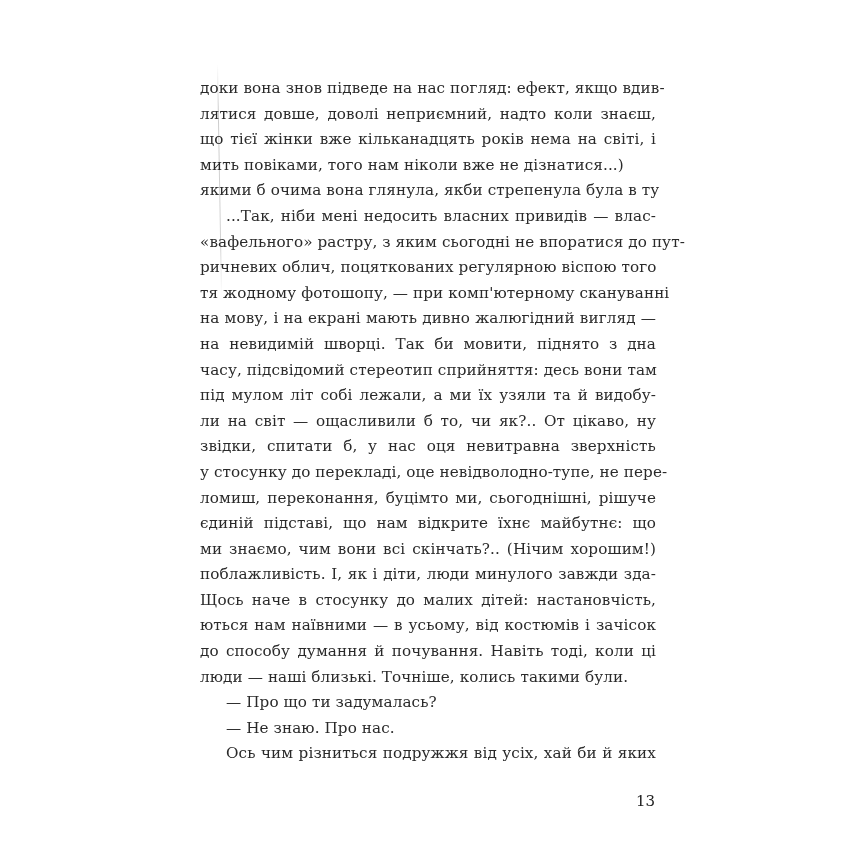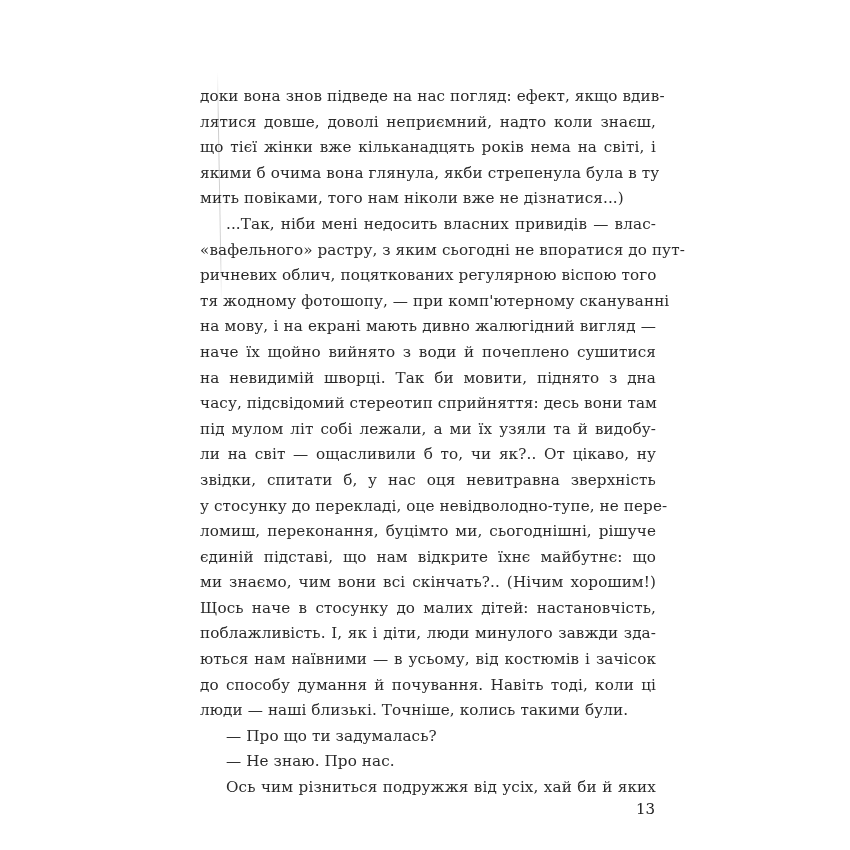--- a/index.html
+++ b/index.html
@@ -6,21 +6,21 @@
   body {
     width: 850px; height: 850px;
     background: #ffffff;
     position: relative;
     overflow: hidden;
     font-family: "DejaVu Serif", "Liberation Serif", serif;
     color: #2a2a2a;
   }
   .page {
     position: absolute;
-    left: 0; top: 12px; width: 850px; height: 783px;
+    left: 0; top: 4px; width: 850px; height: 783px;
     background: #ffffff;
   }
   .crease {
     position: absolute;
     left: 219px; top: 60px;
     width: 1px; height: 230px;
     background: linear-gradient(to bottom, rgba(160,160,160,0), rgba(170,170,170,0.6) 20%, rgba(170,170,170,0.5) 80%, rgba(160,160,160,0));
     transform: rotate(-1deg);
   }
   .text-block {
@@ -51,39 +51,38 @@
 </style>
 </head>
 <body>
 
 <div class="page">
   <div class="crease"></div>
   <div class="text-block">
     <div class="line">доки вона знов підведе на нас погляд: ефект, якщо вдив-</div>
     <div class="line">лятися довше, доволі неприємний, надто коли знаєш,</div>
     <div class="line">що тієї жінки вже кільканадцять років нема на світі, і</div>
+    <div class="line last">мить повіками, того нам ніколи вже не дізнатися...)</div>
     <div class="line">якими б очима вона глянула, якби стрепенула була в ту</div>
-    <div class="line last">мить повіками, того нам ніколи вже не дізнатися...)</div>
     <div class="line indent">...Так, ніби мені недосить власних привидів — влас-</div>
     <div class="line">«вафельного» растру, з яким сьогодні не впоратися до пут-</div>
     <div class="line">ричневих облич, поцяткованих регулярною віспою того</div>
     <div class="line">тя жодному фотошопу, — при комп'ютерному скануванні</div>
     <div class="line">на мову, і на екрані мають дивно жалюгідний вигляд —</div>
-    <div class="line">наче їх щойно вийнято з води й почеплено сушитися</div>
     <div class="line">на невидимій шворці. Так би мовити, піднято з дна</div>
     <div class="line">часу, підсвідомий стереотип сприйняття: десь вони там</div>
     <div class="line">під мулом літ собі лежали, а ми їх узяли та й видобу-</div>
     <div class="line">ли на світ — ощасливили б то, чи як?.. От цікаво, ну</div>
     <div class="line">звідки, спитати б, у нас оця невитравна зверхність</div>
     <div class="line">у стосунку до перекладі, оце невідволодно-тупе, не пере-</div>
     <div class="line">ломиш, переконання, буцімто ми, сьогоднішні, рішуче</div>
     <div class="line">єдиній підставі, що нам відкрите їхнє майбутнє: що</div>
     <div class="line">ми знаємо, чим вони всі скінчать?.. (Нічим хорошим!)</div>
+    <div class="line">поблажливість. І, як і діти, люди минулого завжди зда-</div>
     <div class="line">Щось наче в стосунку до малих дітей: настановчість,</div>
-    <div class="line">поблажливість. І, як і діти, люди минулого завжди зда-</div>
     <div class="line">ються нам наївними — в усьому, від костюмів і зачісок</div>
     <div class="line">до способу думання й почування. Навіть тоді, коли ці</div>
     <div class="line last">люди — наші близькі. Точніше, колись такими були.</div>
     <div class="line indent last">— Про що ти задумалась?</div>
     <div class="line indent last">— Не знаю. Про нас.</div>
     <div class="line indent">Ось чим різниться подружжя від усіх, хай би й яких</div>
 
   </div>
   <div class="page-number">13</div>
 </div>

